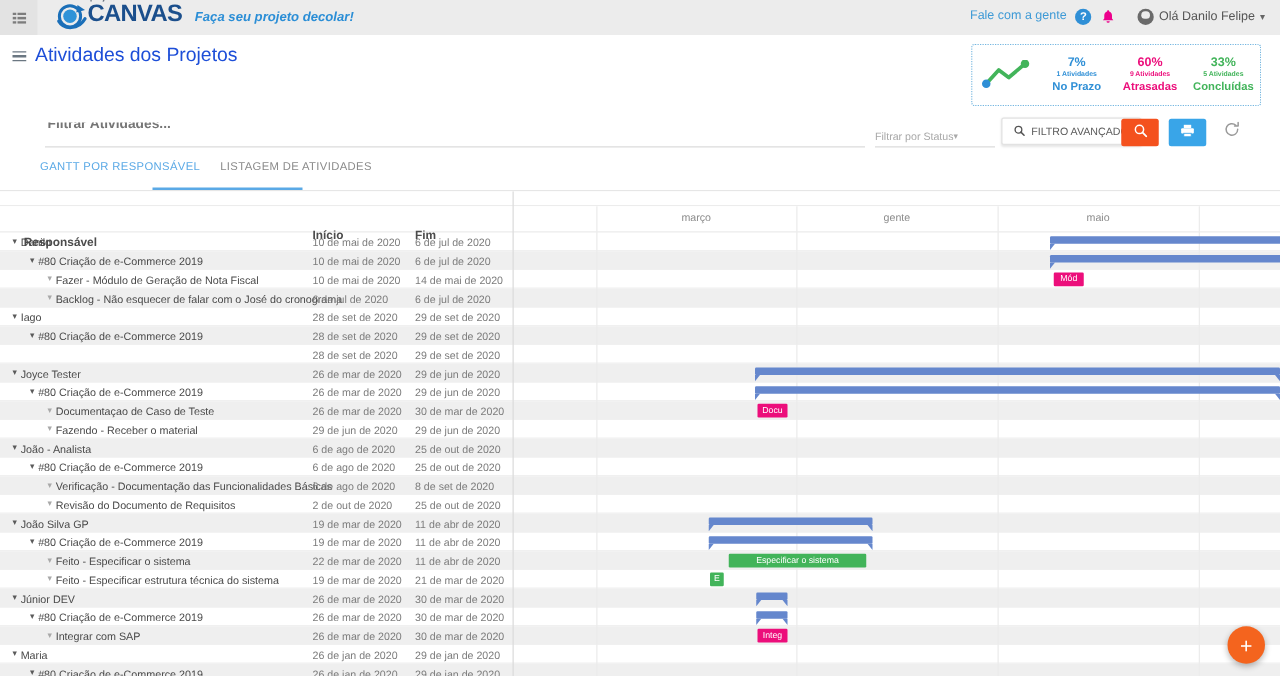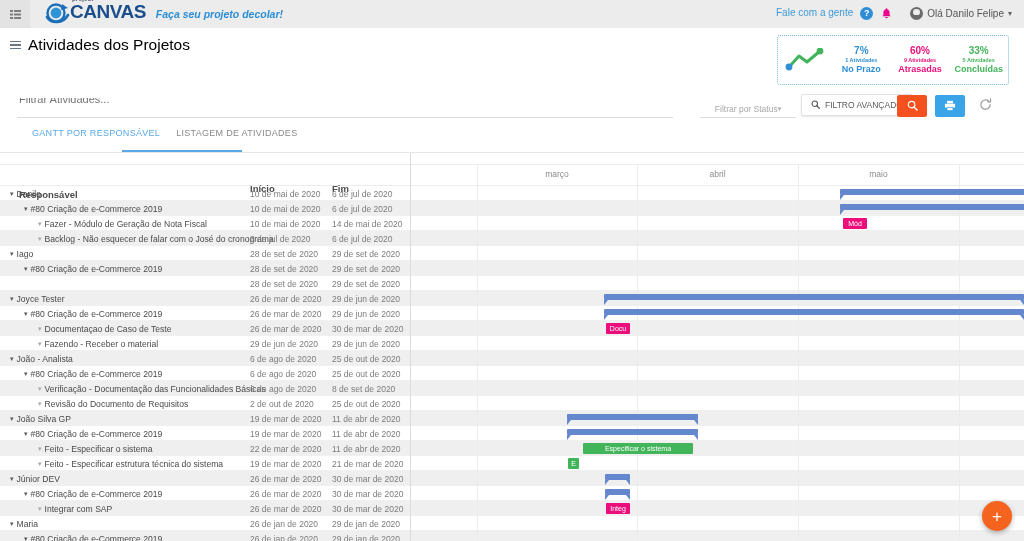--- a/index.html
+++ b/index.html
@@ -72,52 +72,52 @@
   .user-name { font-size: 10px; color: #555; }
   .caret-dn { font-size: 8px; color: #666; }
 
   
   .page-head {
     position: absolute; top: 36px; left: 10px;
     display: flex; align-items: center; gap: 7px;
   }
   .head-lines { display: flex; flex-direction: column; gap: 2px; }
   .head-lines i { display:block; width: 11px; height: 1.5px; background: #6b7782; }
-  .page-title { font-size: 15.5px; color: #000000; }
+  .page-title { font-size: 15.5px; color: #1d4ed8; }
 
   
   .kpi-box {
     position: absolute; left: 777px; top: 35px;
     width: 232px; height: 50px;
     border: 1px dotted #74b6e0; border-radius: 3px;
     background: #fff;
     display: flex; align-items: center;
   }
   .kpi-chart { width: 54px; display: flex; align-items: center; justify-content: center; }
   .kpi-items { flex: 1; display: flex; }
   .kpi-item { flex: 1; text-align: center; line-height: 1.25; }
   .kpi-pct { font-size: 10px; font-weight: bold; }
   .kpi-sub { font-size: 5.5px; font-weight: bold; }
   .kpi-lbl { font-size: 9px; font-weight: bold; }
 
   
   .filter-input {
-    position: absolute; left: 17px; top: 98px;
+    position: absolute; left: 36px; top: 98px;
     width: 656px; height: 20px;
     border: none; border-bottom: 1px solid #dcdcdc;
     font-size: 11px; color: #9b9b9b; background: transparent;
     font-family: "Liberation Sans", sans-serif;
-    outline: none; padding: 0 0 18px 2px;
+    outline: none; padding: 0 0 18px 2px; font-weight: bold;
   }
   .status-select {
     position: absolute; left: 700px; top: 100px;
     width: 96px; height: 18px;
     border-bottom: 1px solid #dcdcdc;
     font-size: 8.5px; color: #a8a8a8;
-    display: flex; align-items: center; justify-content: center;
+    display: flex; align-items: center; justify-content: flex-start;
     cursor: pointer;
   }
   .status-select .caret { font-size: 7px; color: #aaa; }
   .adv-btn {
     position: absolute; left: 801px; top: 94px;
     height: 22px; padding: 0 9px;
     background: #fff; border: 1px solid #e2e2e2; border-radius: 2px;
     display: flex; align-items: center; gap: 5px;
     font-size: 8.5px; color: #5b5b5b; cursor: pointer;
     box-shadow: 0 1px 2px rgba(0,0,0,.10);
@@ -383,21 +383,21 @@
   <div class="tab">LISTAGEM DE ATIVIDADES</div>
 </div>
 <div class="tab-underline"></div>
 
 <div class="grid-wrap">
 
   <div class="grid-head"></div>
 
   <div class="months">
     <div class="month-lbl" style="left:477px;width:160px">março</div>
-    <div class="month-lbl" style="left:637px;width:161px">abril</div>
+    <div class="month-lbl" style="left:637px;width:161px">gente</div>
     <div class="month-lbl" style="left:798px;width:161px">maio</div>
 
     <div class="col-headers">
       <span class="ch ch-resp">Responsável</span>
       <span class="ch ch-ini">Início</span>
       <span class="ch ch-fim">Fim</span>
     </div>
   </div>
 
   <div class="rows" id="rows-container">

